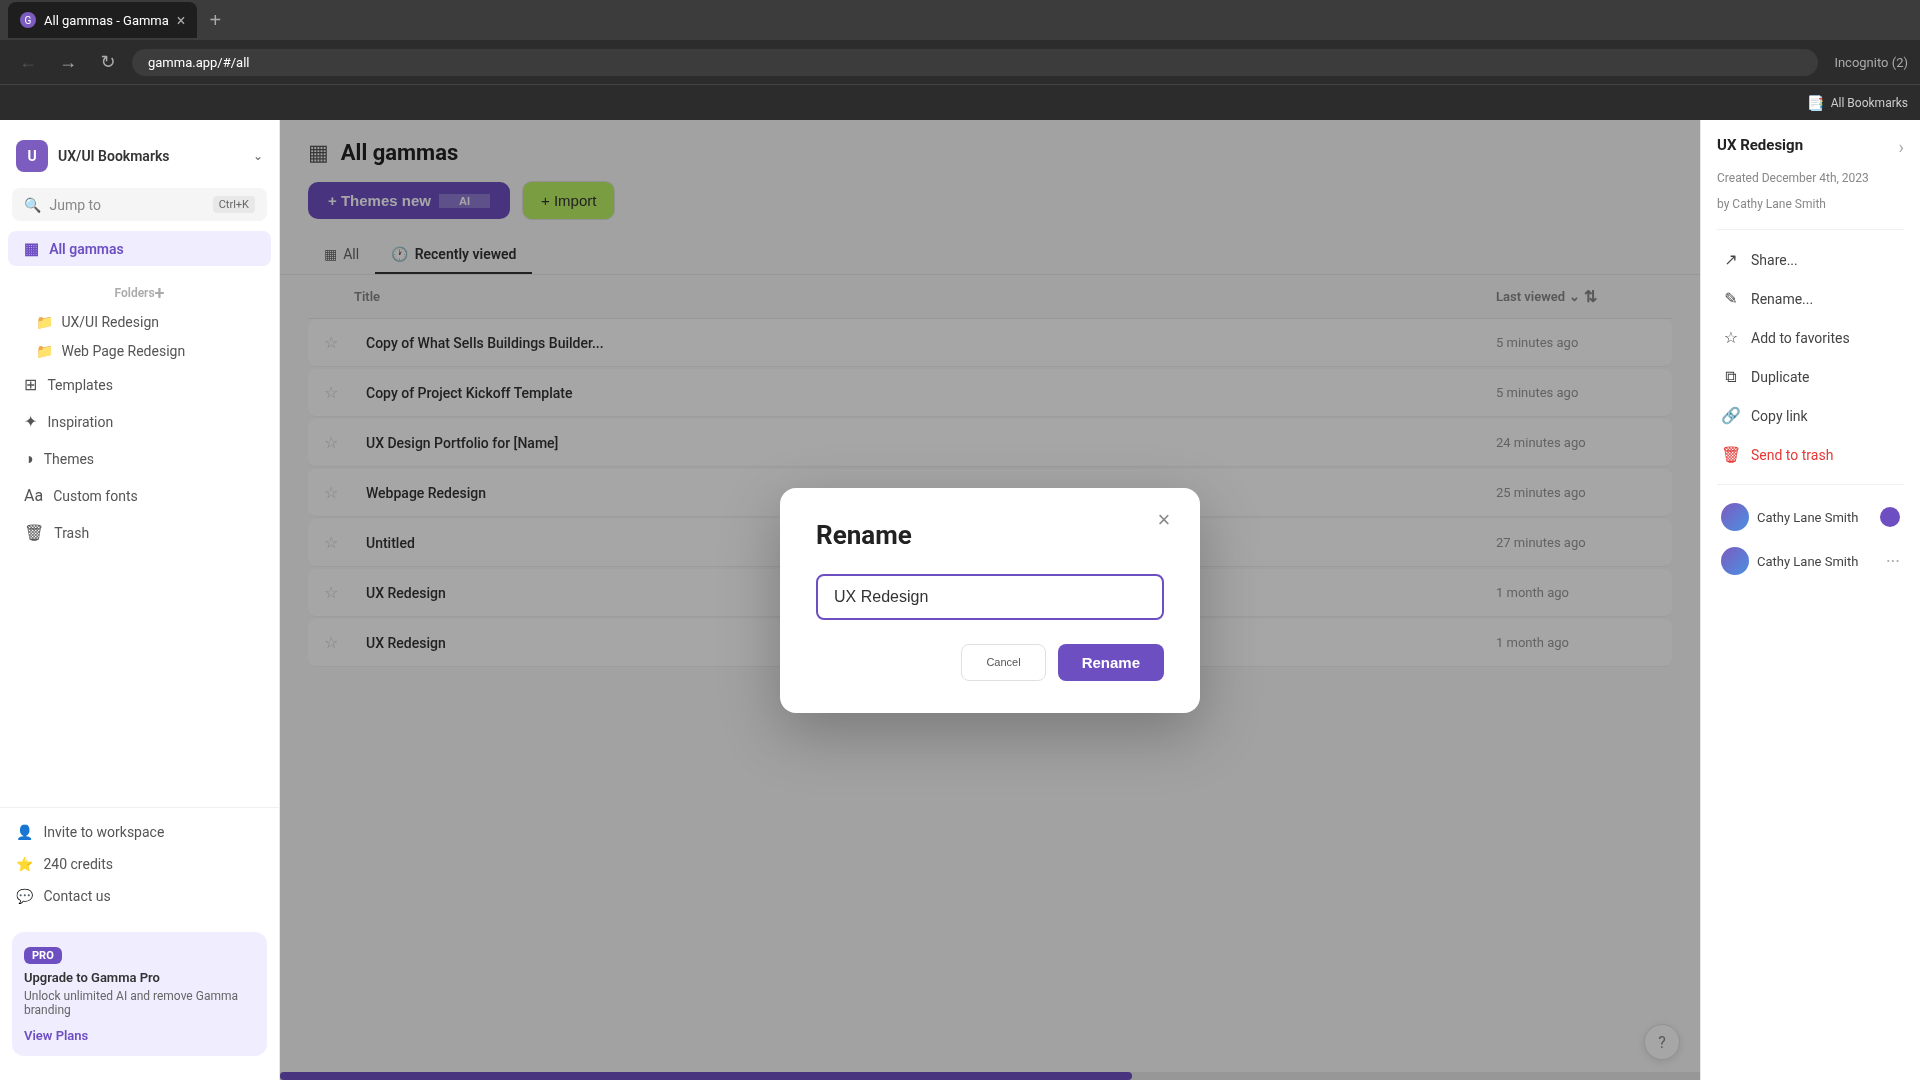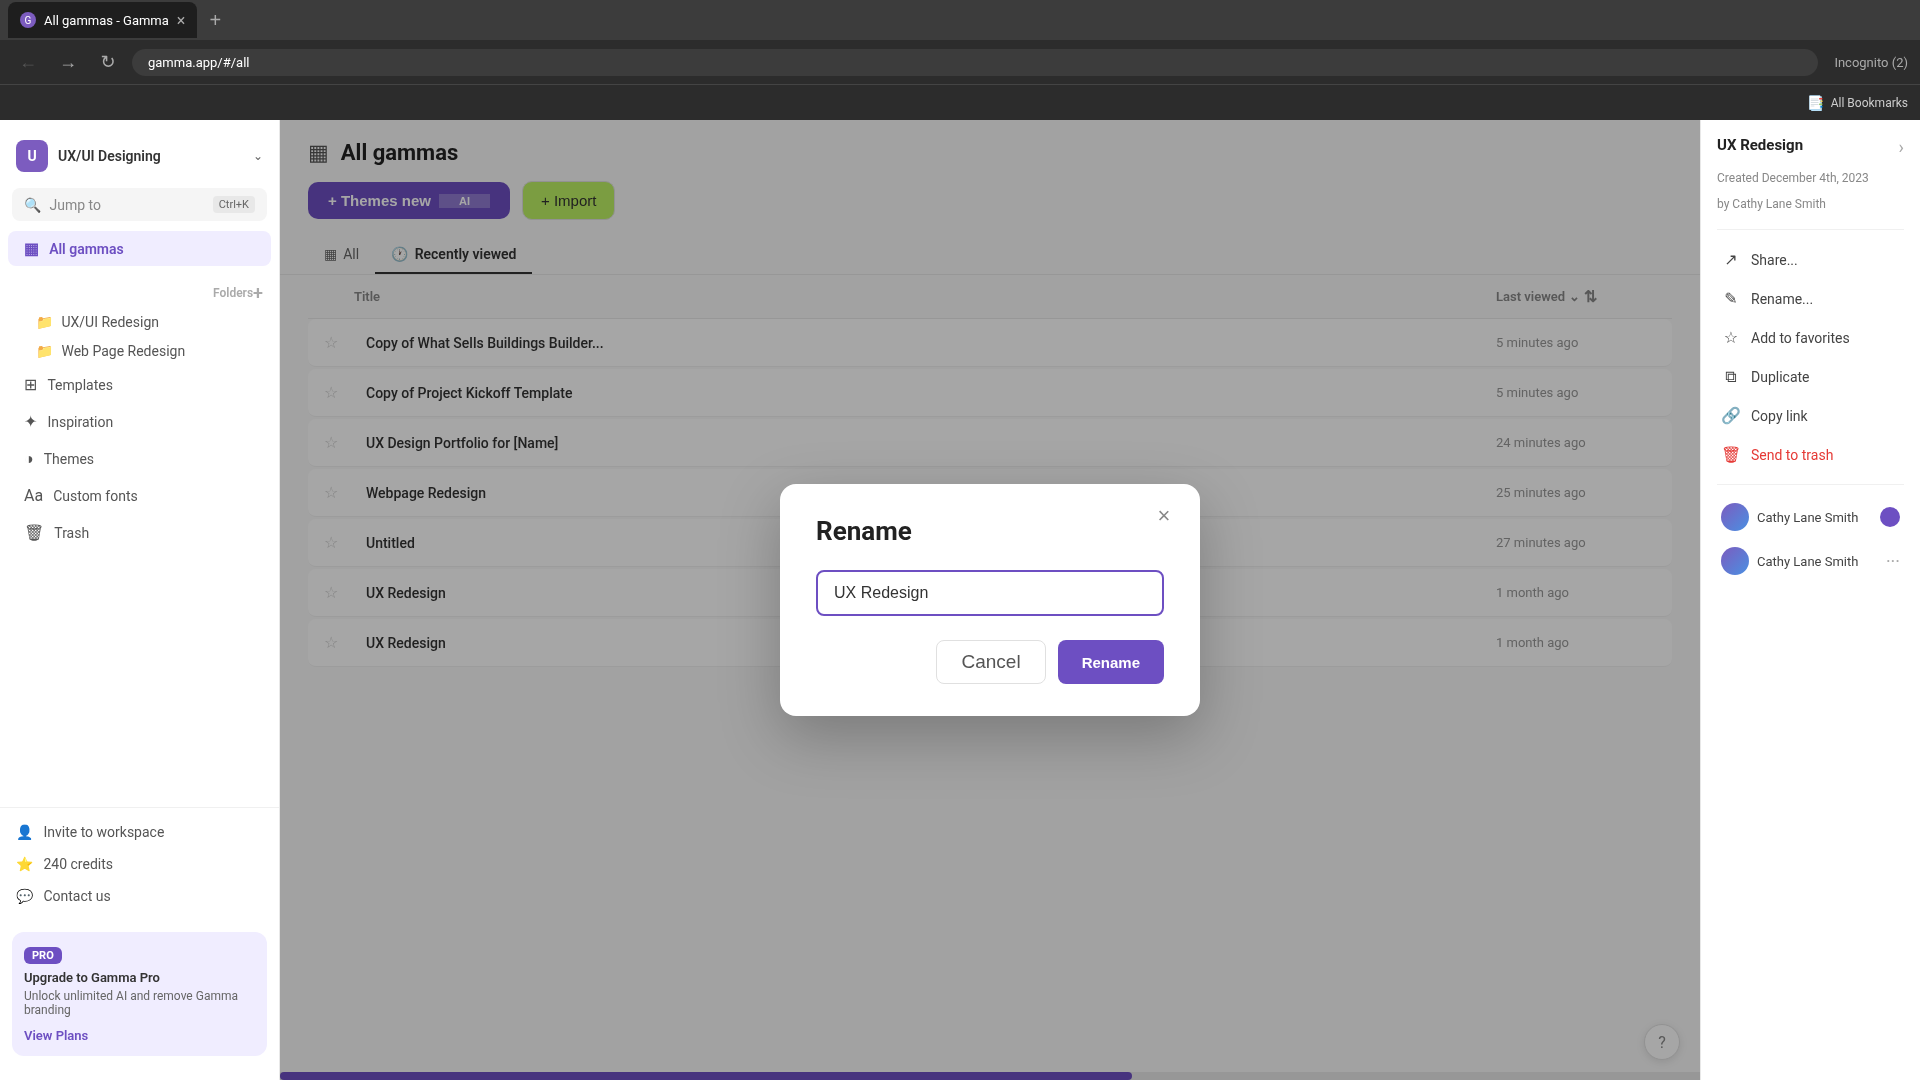--- a/index.html
+++ b/index.html
@@ -23,21 +23,21 @@
     .sidebar-workspace { display: flex; align-items: center; padding: 8px 16px; gap: 10px; cursor: pointer; }
     .workspace-avatar { width: 32px; height: 32px; background: #7c5cbf; border-radius: 8px; display: flex; align-items: center; justify-content: center; color: white; font-size: 14px; font-weight: bold; flex-shrink: 0; }
     .workspace-name { font-size: 14px; font-weight: 600; color: #333; flex: 1; }
     .workspace-chevron { color: #666; font-size: 12px; }
     .sidebar-search { display: flex; align-items: center; margin: 8px 12px; padding: 8px 12px; background: #f5f5f5; border-radius: 8px; gap: 8px; color: #888; font-size: 14px; cursor: text; }
     .sidebar-search .shortcut { margin-left: auto; background: #e8e8e8; border-radius: 4px; padding: 2px 6px; font-size: 11px; color: #666; }
     .sidebar-nav { flex: 1; overflow-y: auto; }
     .sidebar-item { display: flex; align-items: center; padding: 8px 16px; gap: 10px; cursor: pointer; border-radius: 8px; margin: 2px 8px; font-size: 14px; color: #555; }
     .sidebar-item.active { background: #f0edff; color: #6d4fc2; font-weight: 600; }
     .sidebar-item-icon { font-size: 16px; flex-shrink: 0; }
-    .sidebar-section { padding: 8px 16px 4px; font-size: 12px; font-weight: 600; color: #aaa; display: flex; align-items: center; justify-content: flex-end; margin-top: 8px; }
+    .sidebar-section { padding: 8px 16px 4px; font-size: 12px; font-weight: 600; color: #aaa; display: flex; align-items: center; justify-content: center; margin-top: 8px; }
     .sidebar-add-btn { color: #aaa; cursor: pointer; font-size: 18px; }
     .folder-item { display: flex; align-items: center; padding: 6px 16px 6px 28px; gap: 8px; cursor: pointer; border-radius: 8px; margin: 1px 8px; font-size: 14px; color: #555; }
     .sidebar-bottom { padding: 8px 0; border-top: 1px solid #f0f0f0; margin-top: auto; }
     .sidebar-bottom-item { display: flex; align-items: center; padding: 8px 16px; gap: 10px; cursor: pointer; font-size: 14px; color: #555; }
     .credits-item { display: flex; align-items: center; padding: 8px 16px; gap: 10px; font-size: 14px; color: #555; }
     .upgrade-banner { margin: 12px; background: #f0edff; border-radius: 12px; padding: 12px; }
     .upgrade-pro-badge { display: inline-flex; align-items: flex-start; gap: 4px; background: #6d4fc2; color: white; border-radius: 6px; padding: 2px 8px; font-size: 11px; font-weight: bold; margin-bottom: 6px; }
     .upgrade-title { font-size: 13px; font-weight: 600; color: #333; margin-bottom: 4px; }
     .upgrade-desc { font-size: 12px; color: #666; margin-bottom: 8px; }
     .upgrade-link { font-size: 13px; font-weight: 600; color: #6d4fc2; cursor: pointer; }
@@ -83,21 +83,21 @@
 
     
     .overlay { position: absolute; inset: 0; background: rgba(0,0,0,0.35); z-index: 100; display: flex; align-items: center; justify-content: center; }
 
     
     .modal { background: white; border-radius: 16px; width: 420px; padding: 32px 36px; box-shadow: 0 20px 60px rgba(0,0,0,0.25); position: relative; }
     .modal-close { position: absolute; top: 16px; right: 20px; background: none; border: none; font-size: 22px; color: #888; cursor: pointer; width: 32px; height: 32px; display: flex; align-items: center; justify-content: center; border-radius: 50%; }
     .modal-title { font-size: 26px; font-weight: 700; color: #222; margin-bottom: 24px; }
     .modal-input { width: 100%; padding: 12px 16px; border: 2px solid #6d4fc2; border-radius: 8px; font-size: 16px; color: #333; outline: none; margin-bottom: 24px; }
     .modal-actions { display: flex; justify-content: flex-end; gap: 12px; }
-    .btn-cancel { background: none; border: 1px solid #e0e0e0; border-radius: 8px; padding: 10px 24px; font-size: 19px; font-weight: 500; color: #555; cursor: pointer; }
+    .btn-cancel { background: none; border: 1px solid #e0e0e0; border-radius: 8px; padding: 10px 24px; font-size: 11px; font-weight: 500; color: #555; cursor: pointer; }
     .btn-rename { background: #6d4fc2; color: white; border: none; border-radius: 8px; padding: 10px 24px; font-size: 15px; font-weight: 600; cursor: pointer; }
 
     
     .table-container::-webkit-scrollbar { width: 6px; }
     .table-container::-webkit-scrollbar-track { background: transparent; }
     .table-container::-webkit-scrollbar-thumb { background: #ddd; border-radius: 3px; }
 
     
     .bottom-bar { height: 8px; background: #e8e8e8; }
     .bottom-bar-inner { width: 60%; height: 100%; background: #6d4fc2; border-radius: 4px; }
@@ -130,21 +130,21 @@
     <span style="font-size:14px;">📑</span>
     <span>All Bookmarks</span>
   </div>
 </div>
 
 <div class="app-layout">
 
   <div class="sidebar">
     <div class="sidebar-workspace">
       <div class="workspace-avatar">U</div>
-      <span class="workspace-name">UX/UI Designing</span>
+      <span class="workspace-name">UX/UI Bookmarks</span>
       <span class="workspace-chevron">⌄</span>
     </div>
 
     <div class="sidebar-search">
       <span>🔍</span>
       <span>Jump to</span>
       <span class="shortcut">Ctrl+K</span>
     </div>
 
     <div class="sidebar-nav">

